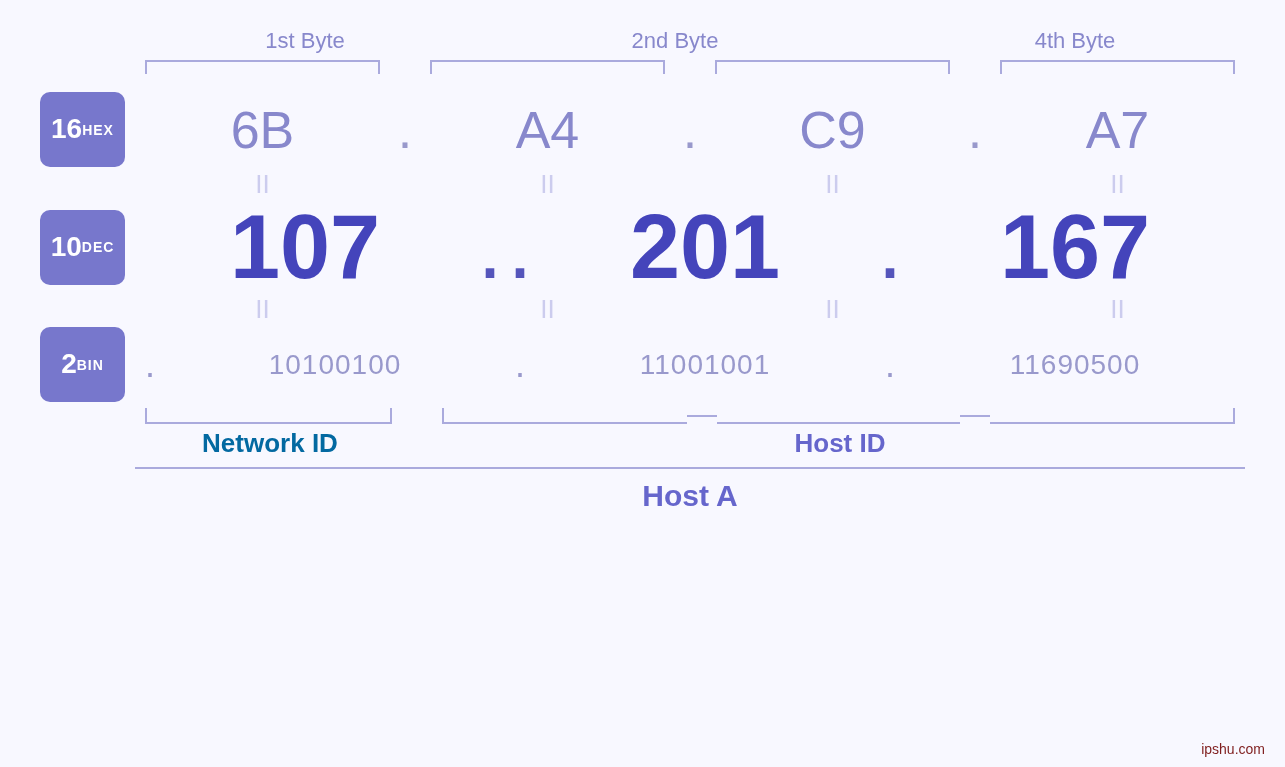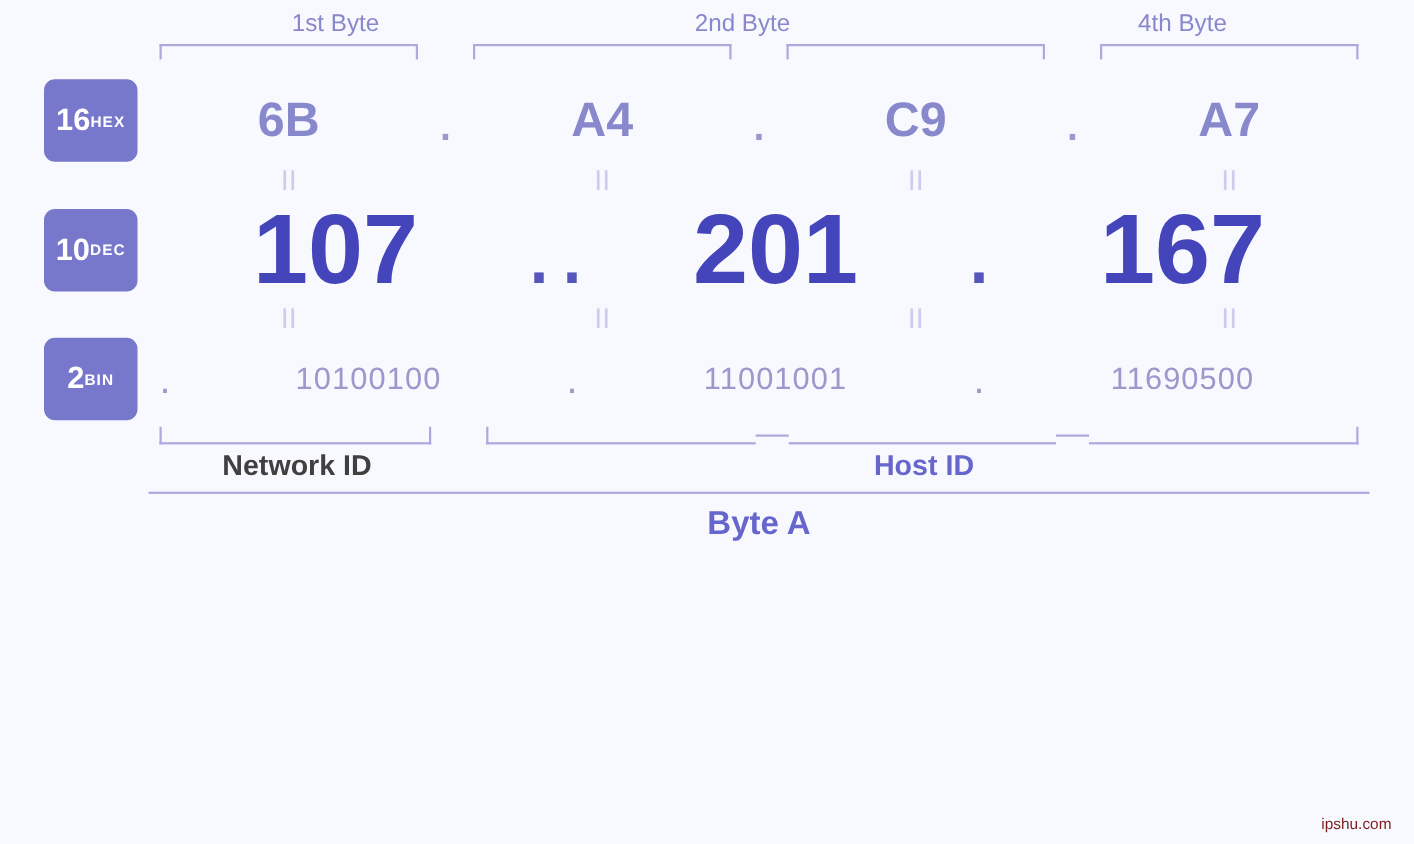--- a/index.html
+++ b/index.html
@@ -12,21 +12,21 @@
       overflow: hidden;
       position: relative;
     }
 
     .main-container {
       width: 100%;
       height: 100%;
       display: flex;
       flex-direction: column;
       align-items: center;
-      padding: 8px 40px 10px 40px;
+      padding: 28px 40px 10px 40px;
       position: relative;
     }
 
     .byte-col {
       flex: 1;
       display: flex;
       justify-content: center;
       align-items: center;
     }
 
@@ -70,22 +70,22 @@
       font-weight: 300;
       line-height: 1;
       width: 30px;
       text-align: center;
       flex-shrink: 0;
     }
 
     
     .hex-value {
       color: #8888cc;
-      font-size: 44px;
-      font-weight: 700;
+      font-size: 52px;
+      font-weight: 400;
     }
 
     
     .dec-value {
       color: #4444bb;
       font-size: 90px;
       font-weight: 700;
       line-height: 1;
     }
 
@@ -262,33 +262,33 @@
     <div style="flex:1; height:16px; border-bottom:2px solid #aaaadd; border-left:2px solid #aaaadd; margin:0 0 0 10px;"></div>
     <div style="width:30px;flex-shrink:0;height:0;border-bottom:2px solid #aaaadd;"></div>
     <div style="flex:1; height:16px; border-bottom:2px solid #aaaadd; margin:0;"></div>
     <div style="width:30px;flex-shrink:0;height:0;border-bottom:2px solid #aaaadd;"></div>
     <div style="flex:1; height:16px; border-bottom:2px solid #aaaadd; border-right:2px solid #aaaadd; margin:0 10px 0 0;"></div>
   </div>
 
   <div class="full-row" style="margin-bottom:8px;">
     <div class="badge-spacer"></div>
     <div class="byte-col">
-      <span style="color:#404040; font-size:26px; font-weight:600;">Network ID</span>
+      <span style="color:#0369a1; font-size:26px; font-weight:600;">Network ID</span>
     </div>
     <div style="width:30px;flex-shrink:0;"></div>
 
     <div style="flex:3; display:flex; justify-content:center; align-items:center;">
       <span style="color:#6666cc; font-size:26px; font-weight:600;">Host ID</span>
     </div>
   </div>
 
   <div style="width:calc(100% - 95px); margin-left:95px;">
     <div style="width:100%; height:2px; background:#aaaadd;"></div>
     <div style="display:flex; justify-content:center; margin-top:10px;">
-      <span style="color:#6666cc; font-size:30px; font-weight:600;">Byte A</span>
+      <span style="color:#6666cc; font-size:30px; font-weight:600;">Host A</span>
     </div>
   </div>
 
   <div class="watermark">
     <span>ipshu.com</span>
   </div>
 
 </div>
 
 </body></html>

